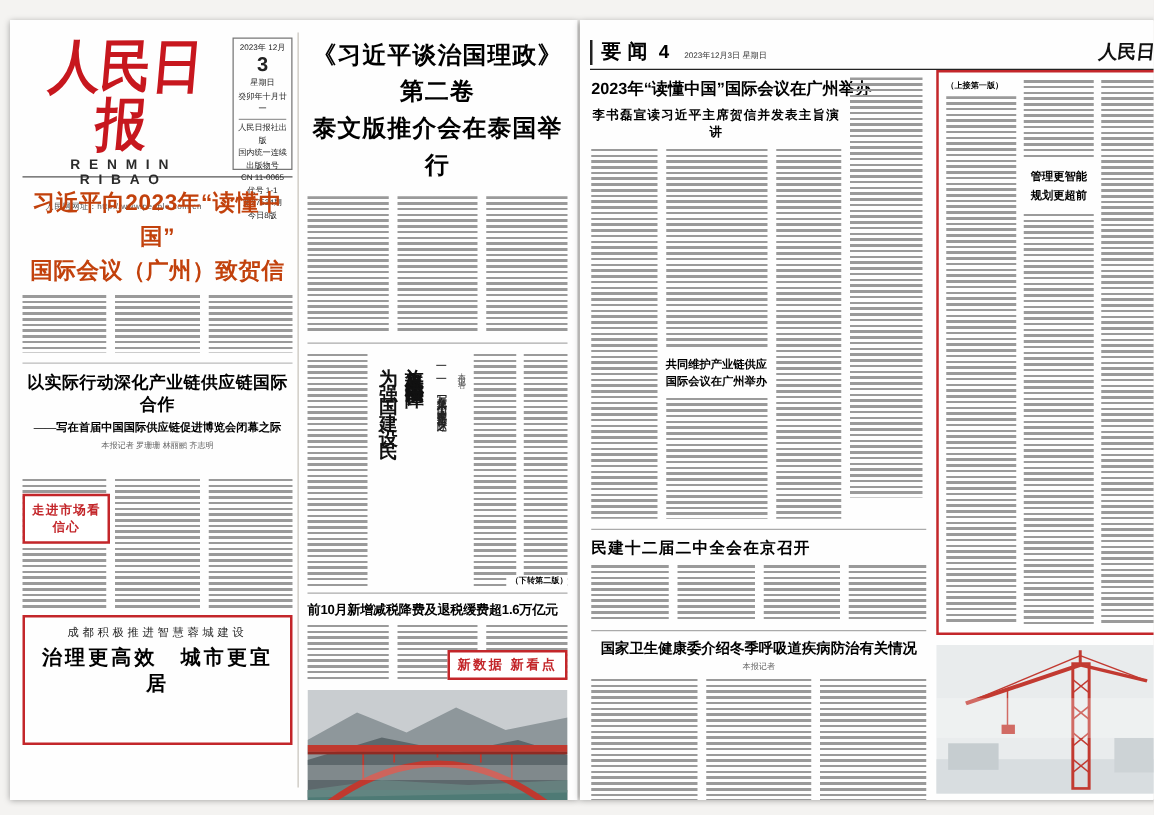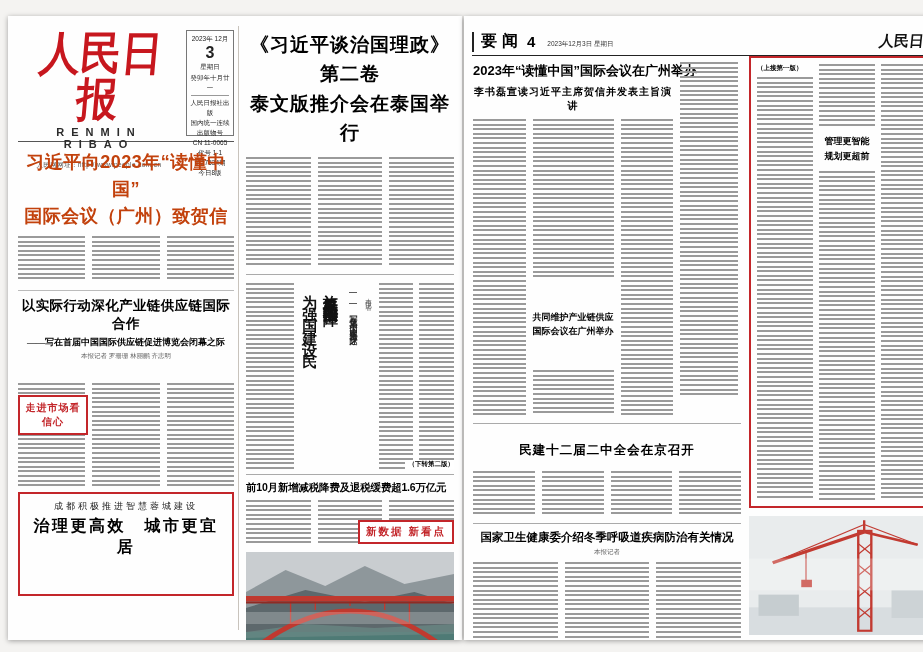--- a/index.html
+++ b/index.html
@@ -6,21 +6,21 @@
   :root{--red:#c3262a;--ink:#1a1a1a;}
   .canvas{position:relative;width:923px;height:652px;background:#f4f3f1;overflow:hidden;}
   .page{position:absolute;top:16px;height:624px;background:#fefefe;box-shadow:0 1px 5px rgba(0,0,0,.35);overflow:hidden;}
   #page-left{left:8px;width:454px;}
   #page-right{left:464px;width:483px;}
 
   
   .greek{background-image:repeating-linear-gradient(to bottom,#9a9a9a 0,#9a9a9a 2px,transparent 2px,transparent 4.6px);}
   .greek.light{background-image:repeating-linear-gradient(to bottom,#b2b2b2 0,#b2b2b2 1.6px,transparent 1.6px,transparent 4px);}
   .cols{display:flex;gap:7px;}
-  .col{flex:1;gap:26px;}
+  .col{flex:1;}
 
   
   #l-left{position:absolute;left:10px;top:0;width:216px;height:624px;}
   #l-div{position:absolute;left:230px;top:10px;bottom:10px;border-left:1px solid #c8c3bc;}
   #l-mid{position:absolute;left:238px;top:0;width:208px;height:624px;}
 
   .masthead{display:flex;gap:6px;margin-top:14px;height:106px;}
   .mh-logo{flex:1;text-align:center;padding-top:6px;}
   .mh-title{font-family:"DejaVu Serif",serif;font-weight:bold;font-size:41px;color:#c7171e;transform:skewX(-5deg) scaleY(1.12);line-height:1;}
   .mh-roman{margin-top:8px;font-size:11px;font-weight:bold;letter-spacing:7px;color:#2b2b2b;}
@@ -94,21 +94,21 @@
   .dd-flex{display:flex;gap:7px;}
   .dd-left{width:200px;flex:none;}
   .dudong h1{margin:0;font-size:13px;text-align:center;white-space:nowrap;letter-spacing:0;}
   .dudong .deck{margin-top:5px;font-family:"Liberation Serif",serif;font-weight:bold;font-size:10px;text-align:center;letter-spacing:1px;}
   .dd-cols{display:flex;gap:7px;margin-top:6px;height:296px;}
   .dd-c2{display:flex;flex-direction:column;}
   .dd-sub{font-size:9px;font-weight:bold;text-align:center;line-height:1.6;margin:5px 0;white-space:nowrap;}
   .dd-col4{width:58px;flex:none;height:336px;}
 
   .minjian{margin-top:8px;border-top:1px solid #aaa;padding-top:6px;}
-  .minjian h2{margin:12px;font-size:12.5px;text-align:center;letter-spacing:1px;}
+  .minjian h2{margin:0;font-size:12.5px;letter-spacing:1px;}
   .minjian .cols{margin-top:5px;height:44px;}
 
   .health{margin-top:8px;border-top:1px solid #aaa;padding-top:6px;position:relative;}
   .health h2{margin:0;font-size:11.5px;text-align:center;white-space:nowrap;}
   .health .cols{margin-top:5px;height:118px;}
 
   #r-box{position:absolute;left:285px;right:2px;top:40px;height:452px;border:2.5px solid var(--red);padding:6px;display:flex;gap:6px;box-sizing:border-box;}
   .rb-col{flex:1;display:flex;flex-direction:column;}
   .rb-note{font-size:6.5px;font-weight:bold;margin-bottom:4px;}
   .rb-sub{font-size:9px;font-weight:bold;text-align:center;line-height:1.7;margin:6px 0;white-space:nowrap;}

